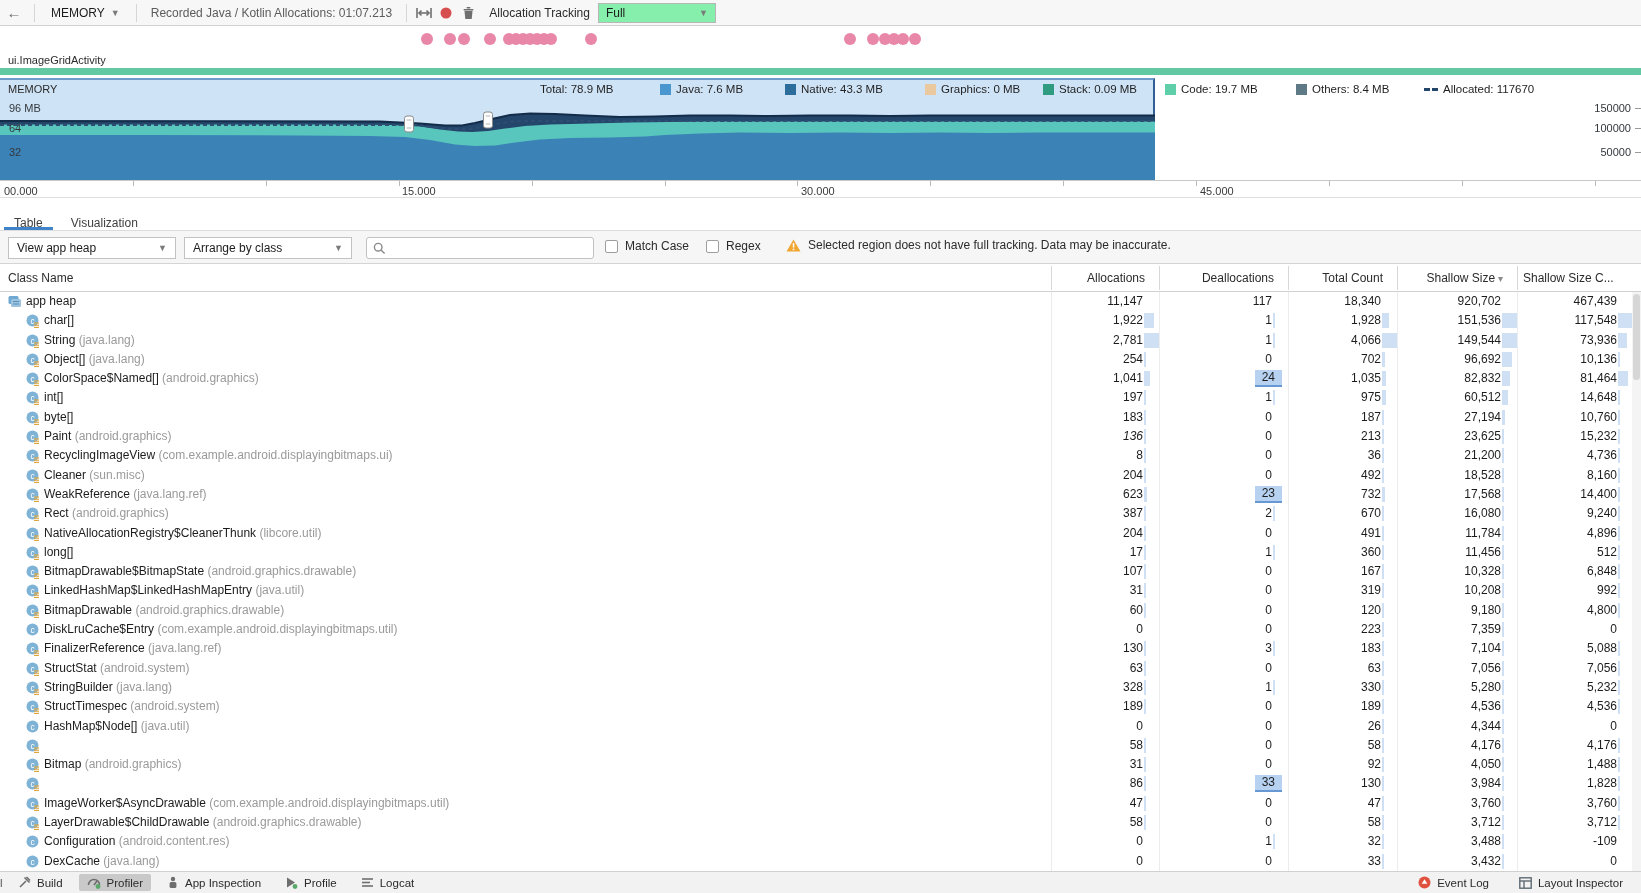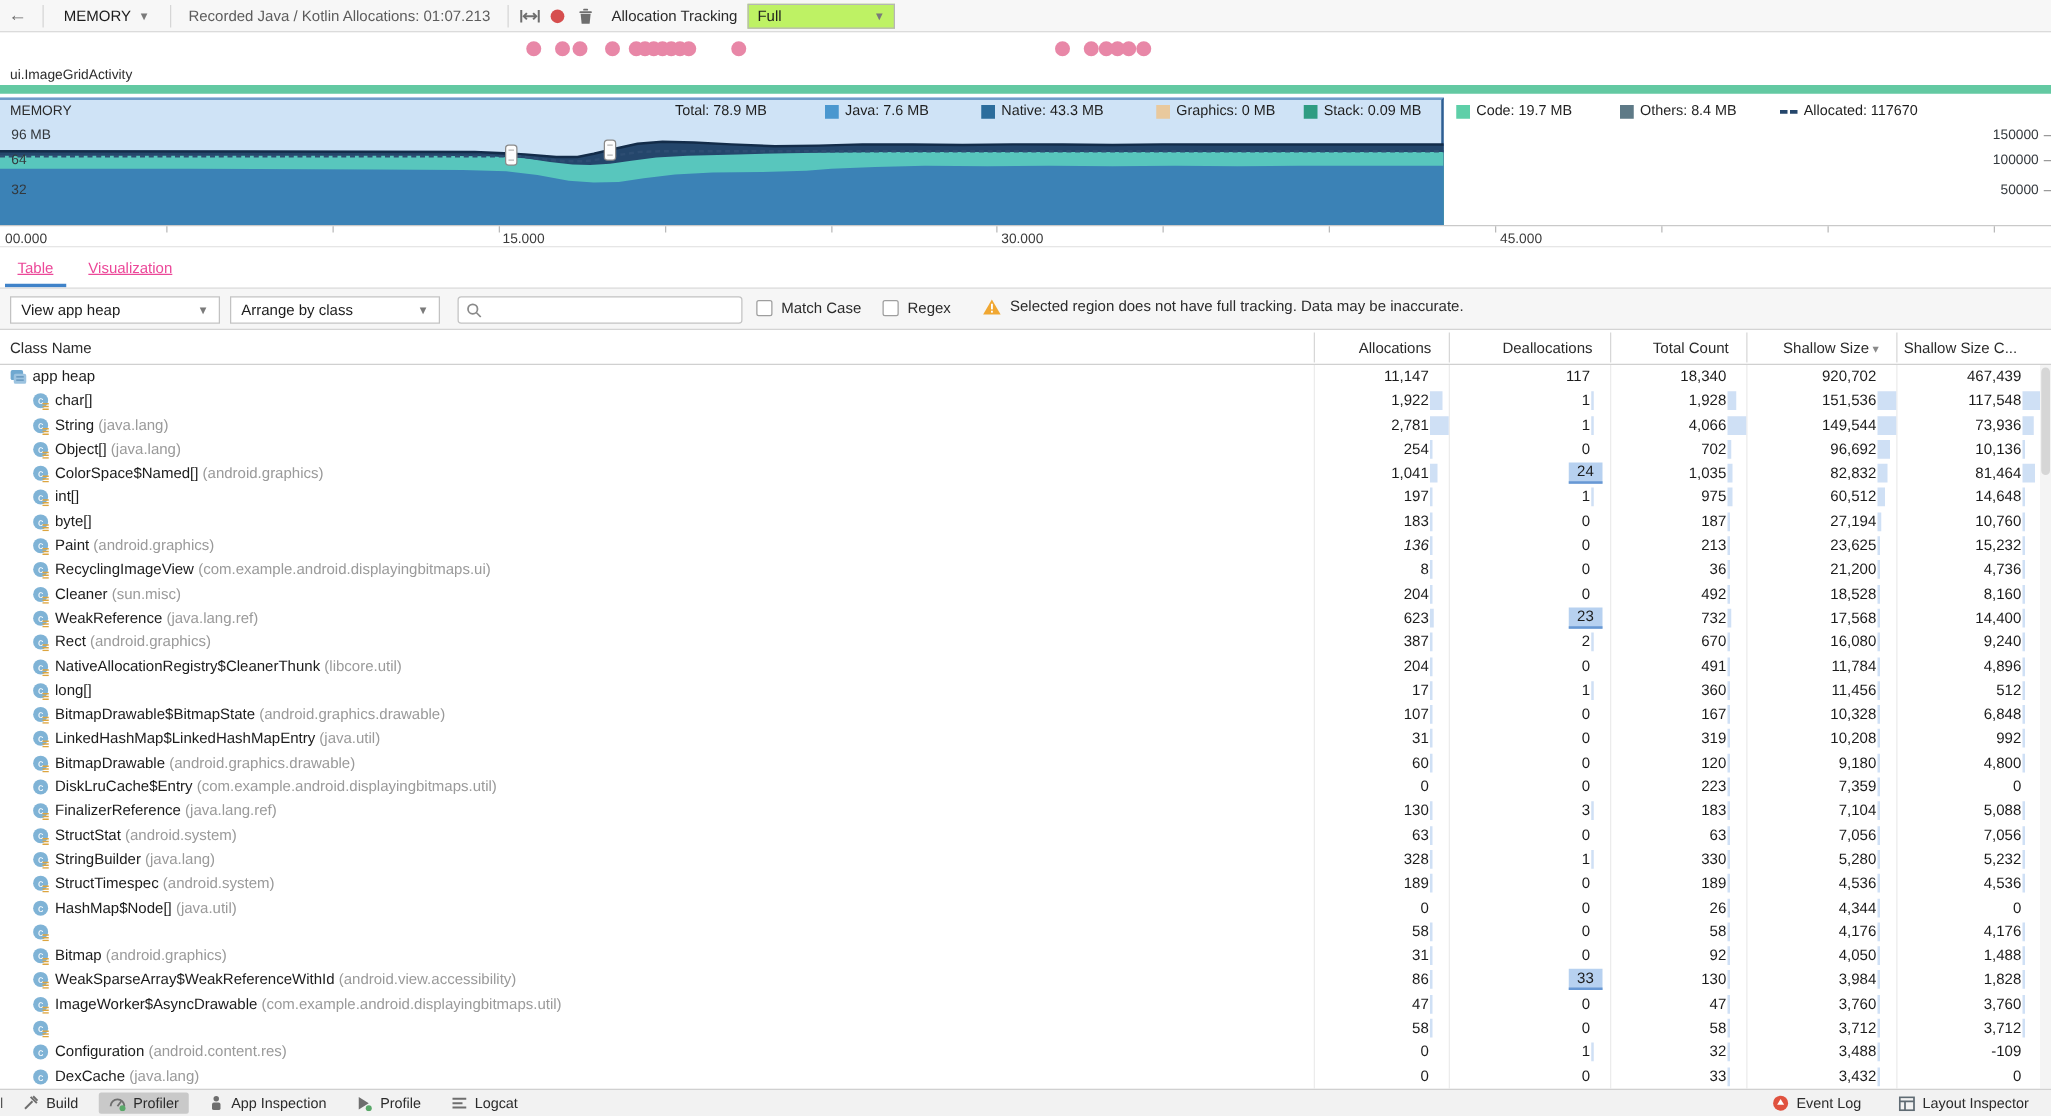--- a/index.html
+++ b/index.html
@@ -11,21 +11,21 @@
   
   #toolbar { left:0; top:0; width:1641px; height:26px; background:#f7f7f7;
     border-bottom:1px solid #d2d2d2; display:flex; align-items:center; }
   .tb-sep { width:1px; height:18px; background:#d6d6d6; margin:0 6px; }
   #back-btn { width:28px; text-align:center; font-size:15px; color:#6a6a6a; cursor:pointer; }
   #mem-dd { display:flex; align-items:center; gap:6px; padding:0 10px; }
   .caret { font-size:9px; color:#7a7a7a; }
   #rec-label { color:#5c5c5c; padding:0 8px; }
   .tb-icon { width:22px; height:20px; display:flex; align-items:center; justify-content:center; }
   #track-label { margin-left:10px; color:#2b2b2b; }
-  #track-select { margin-left:8px; width:118px; height:20px; border:1px solid #b6b6b6; background:#bef264;
+  #track-select { margin-left:8px; width:118px; height:20px; border:1px solid #b6b6b6; background:#86efac;
     display:flex; align-items:center; justify-content:space-between; padding:0 7px; }
 
   
   #events { left:0; top:26px; width:1641px; height:26px; background:#fff; }
   .ev-dot { position:absolute; top:7px; width:12px; height:12px; border-radius:50%; }
   #activity { left:0; top:52px; width:1641px; height:26px; background:#fff; }
   #activity-name { position:absolute; left:8px; top:2px; font-size:11px; color:#2c2c2c; }
   #activity-bar { position:absolute; left:0; top:16px; width:1641px; height:7px; }
 
   
@@ -44,21 +44,21 @@
   #chart-svg { position:absolute; left:0; top:0; }
 
   
   #ruler { left:0; top:180px; width:1641px; height:18px; background:#fff;
     border-top:1px solid #c9c9c9; border-bottom:1px solid #dedede; }
   .rl-tick { position:absolute; top:0; width:1px; height:5px; background:#b9b9b9; }
   .rl-label { position:absolute; top:4px; font-size:11px; color:#3a3a3a; }
 
   
   #tabs { left:0; top:198px; width:1641px; height:32px; background:#fff; display:flex; align-items:center; }
-  .tab { padding:0 14px; height:32px; display:flex; align-items:center; color:#ec4899; cursor:pointer; position:relative;text-decoration:underline; }
+  .tab { padding:0 14px; height:32px; display:flex; align-items:flex-end; color:#404040; cursor:pointer; position:relative; }
   .tab.sel::after { content:""; position:absolute; left:4px; right:4px; bottom:0; height:3px; background:#4083c9; }
 
   
   #filter { left:0; top:230px; width:1641px; height:34px; background:#f6f6f6;
     border-top:1px solid #dcdcdc; border-bottom:1px solid #d4d4d4; }
   .dd { position:absolute; top:6px; height:22px; background:#fff; border:1px solid #c2c2c2;
     display:flex; align-items:center; justify-content:space-between; padding:0 8px; cursor:pointer; }
   #search-box { position:absolute; left:366px; top:6px; width:228px; height:22px; background:#fff;
     border:1px solid #c2c2c2; border-radius:3px; display:flex; align-items:center; padding:0 6px; }
   #search-input { border:none; outline:none; flex:1; font-size:12px; margin-left:5px; background:transparent; }
@@ -886,21 +886,20 @@
           <svg width="14" height="14" viewBox="0 0 14 14">
             <circle cx="6.5" cy="6.5" r="6" fill="#7fb3d6"></circle>
             <text x="6.5" y="9.6" font-size="8.5" fill="#ffffff" text-anchor="middle" font-family="Liberation Sans,sans-serif">c</text>
             <g stroke="#dca53f" stroke-width="1.2">
               <line x1="8" y1="9" x2="13" y2="9"></line>
               <line x1="8" y1="11.2" x2="13" y2="11.2"></line>
               <line x1="8" y1="13.4" x2="13" y2="13.4"></line>
             </g>
           </svg>
         </span>
-        <span class="cname" style="left: 44px;"><span>WeakSparseArray$WeakReferenceWithId</span><span class="cpkg"> (android.view.accessibility)</span></span>
         <span class="num" style="right: 498px;">86</span>
         <div class="vbar" style="left: 1144px; width: 2px;"></div>
         <span class="hlbox" style="right: 359px;">33</span>
         <span class="num" style="right: 260px;">130</span>
         <div class="vbar" style="left: 1382px; width: 2px;"></div>
         <span class="num" style="right: 140px;">3,984</span>
         <div class="vbar" style="left: 1502px; width: 2px;"></div>
         <span class="num" style="right: 24px;">1,828</span>
         <div class="vbar" style="left: 1618px; width: 2px;"></div>
       </div>
@@ -932,20 +931,21 @@
           <svg width="14" height="14" viewBox="0 0 14 14">
             <circle cx="6.5" cy="6.5" r="6" fill="#7fb3d6"></circle>
             <text x="6.5" y="9.6" font-size="8.5" fill="#ffffff" text-anchor="middle" font-family="Liberation Sans,sans-serif">c</text>
             <g stroke="#dca53f" stroke-width="1.2">
               <line x1="8" y1="9" x2="13" y2="9"></line>
               <line x1="8" y1="11.2" x2="13" y2="11.2"></line>
               <line x1="8" y1="13.4" x2="13" y2="13.4"></line>
             </g>
           </svg>
         </span>
+        <span class="cname" style="left: 44px;"><span>LayerDrawable$ChildDrawable</span><span class="cpkg"> (android.graphics.drawable)</span></span>
         <span class="num" style="right: 498px;">58</span>
         <div class="vbar" style="left: 1144px; width: 2px;"></div>
         <span class="num" style="right: 369px;">0</span>
         <span class="num" style="right: 260px;">58</span>
         <div class="vbar" style="left: 1382px; width: 2px;"></div>
         <span class="num" style="right: 140px;">3,712</span>
         <div class="vbar" style="left: 1502px; width: 2px;"></div>
         <span class="num" style="right: 24px;">3,712</span>
         <div class="vbar" style="left: 1618px; width: 2px;"></div>
       </div>

